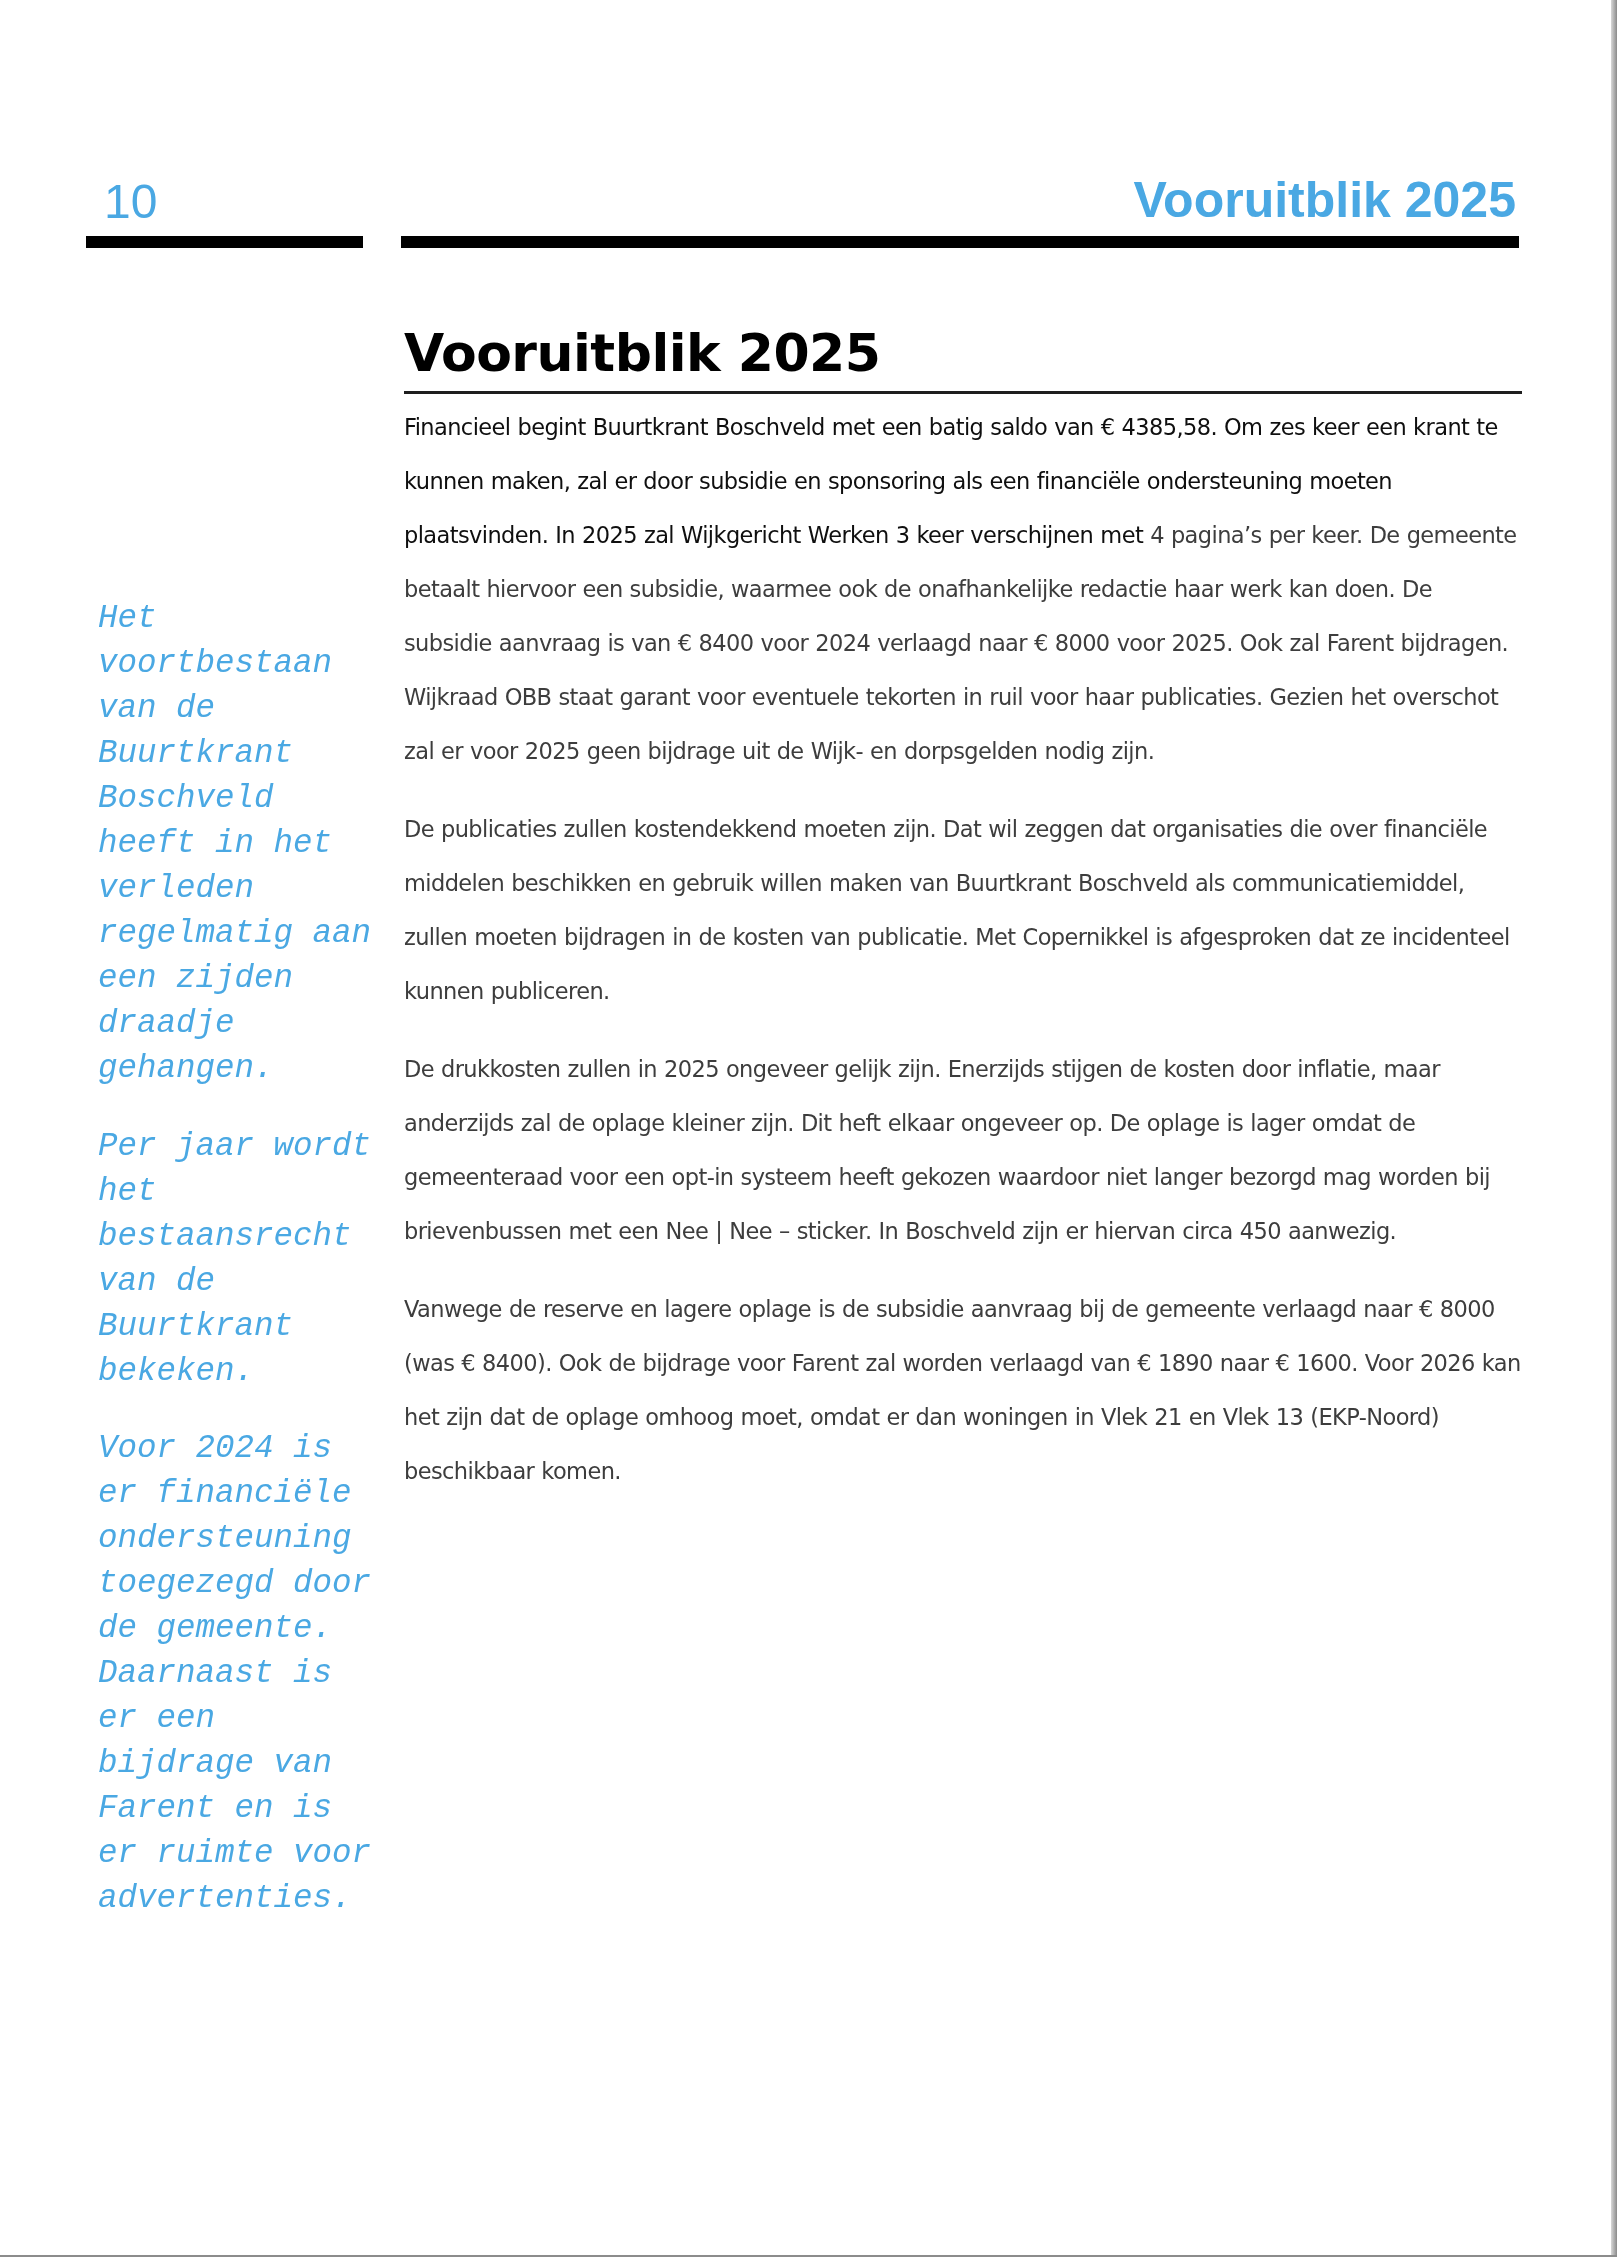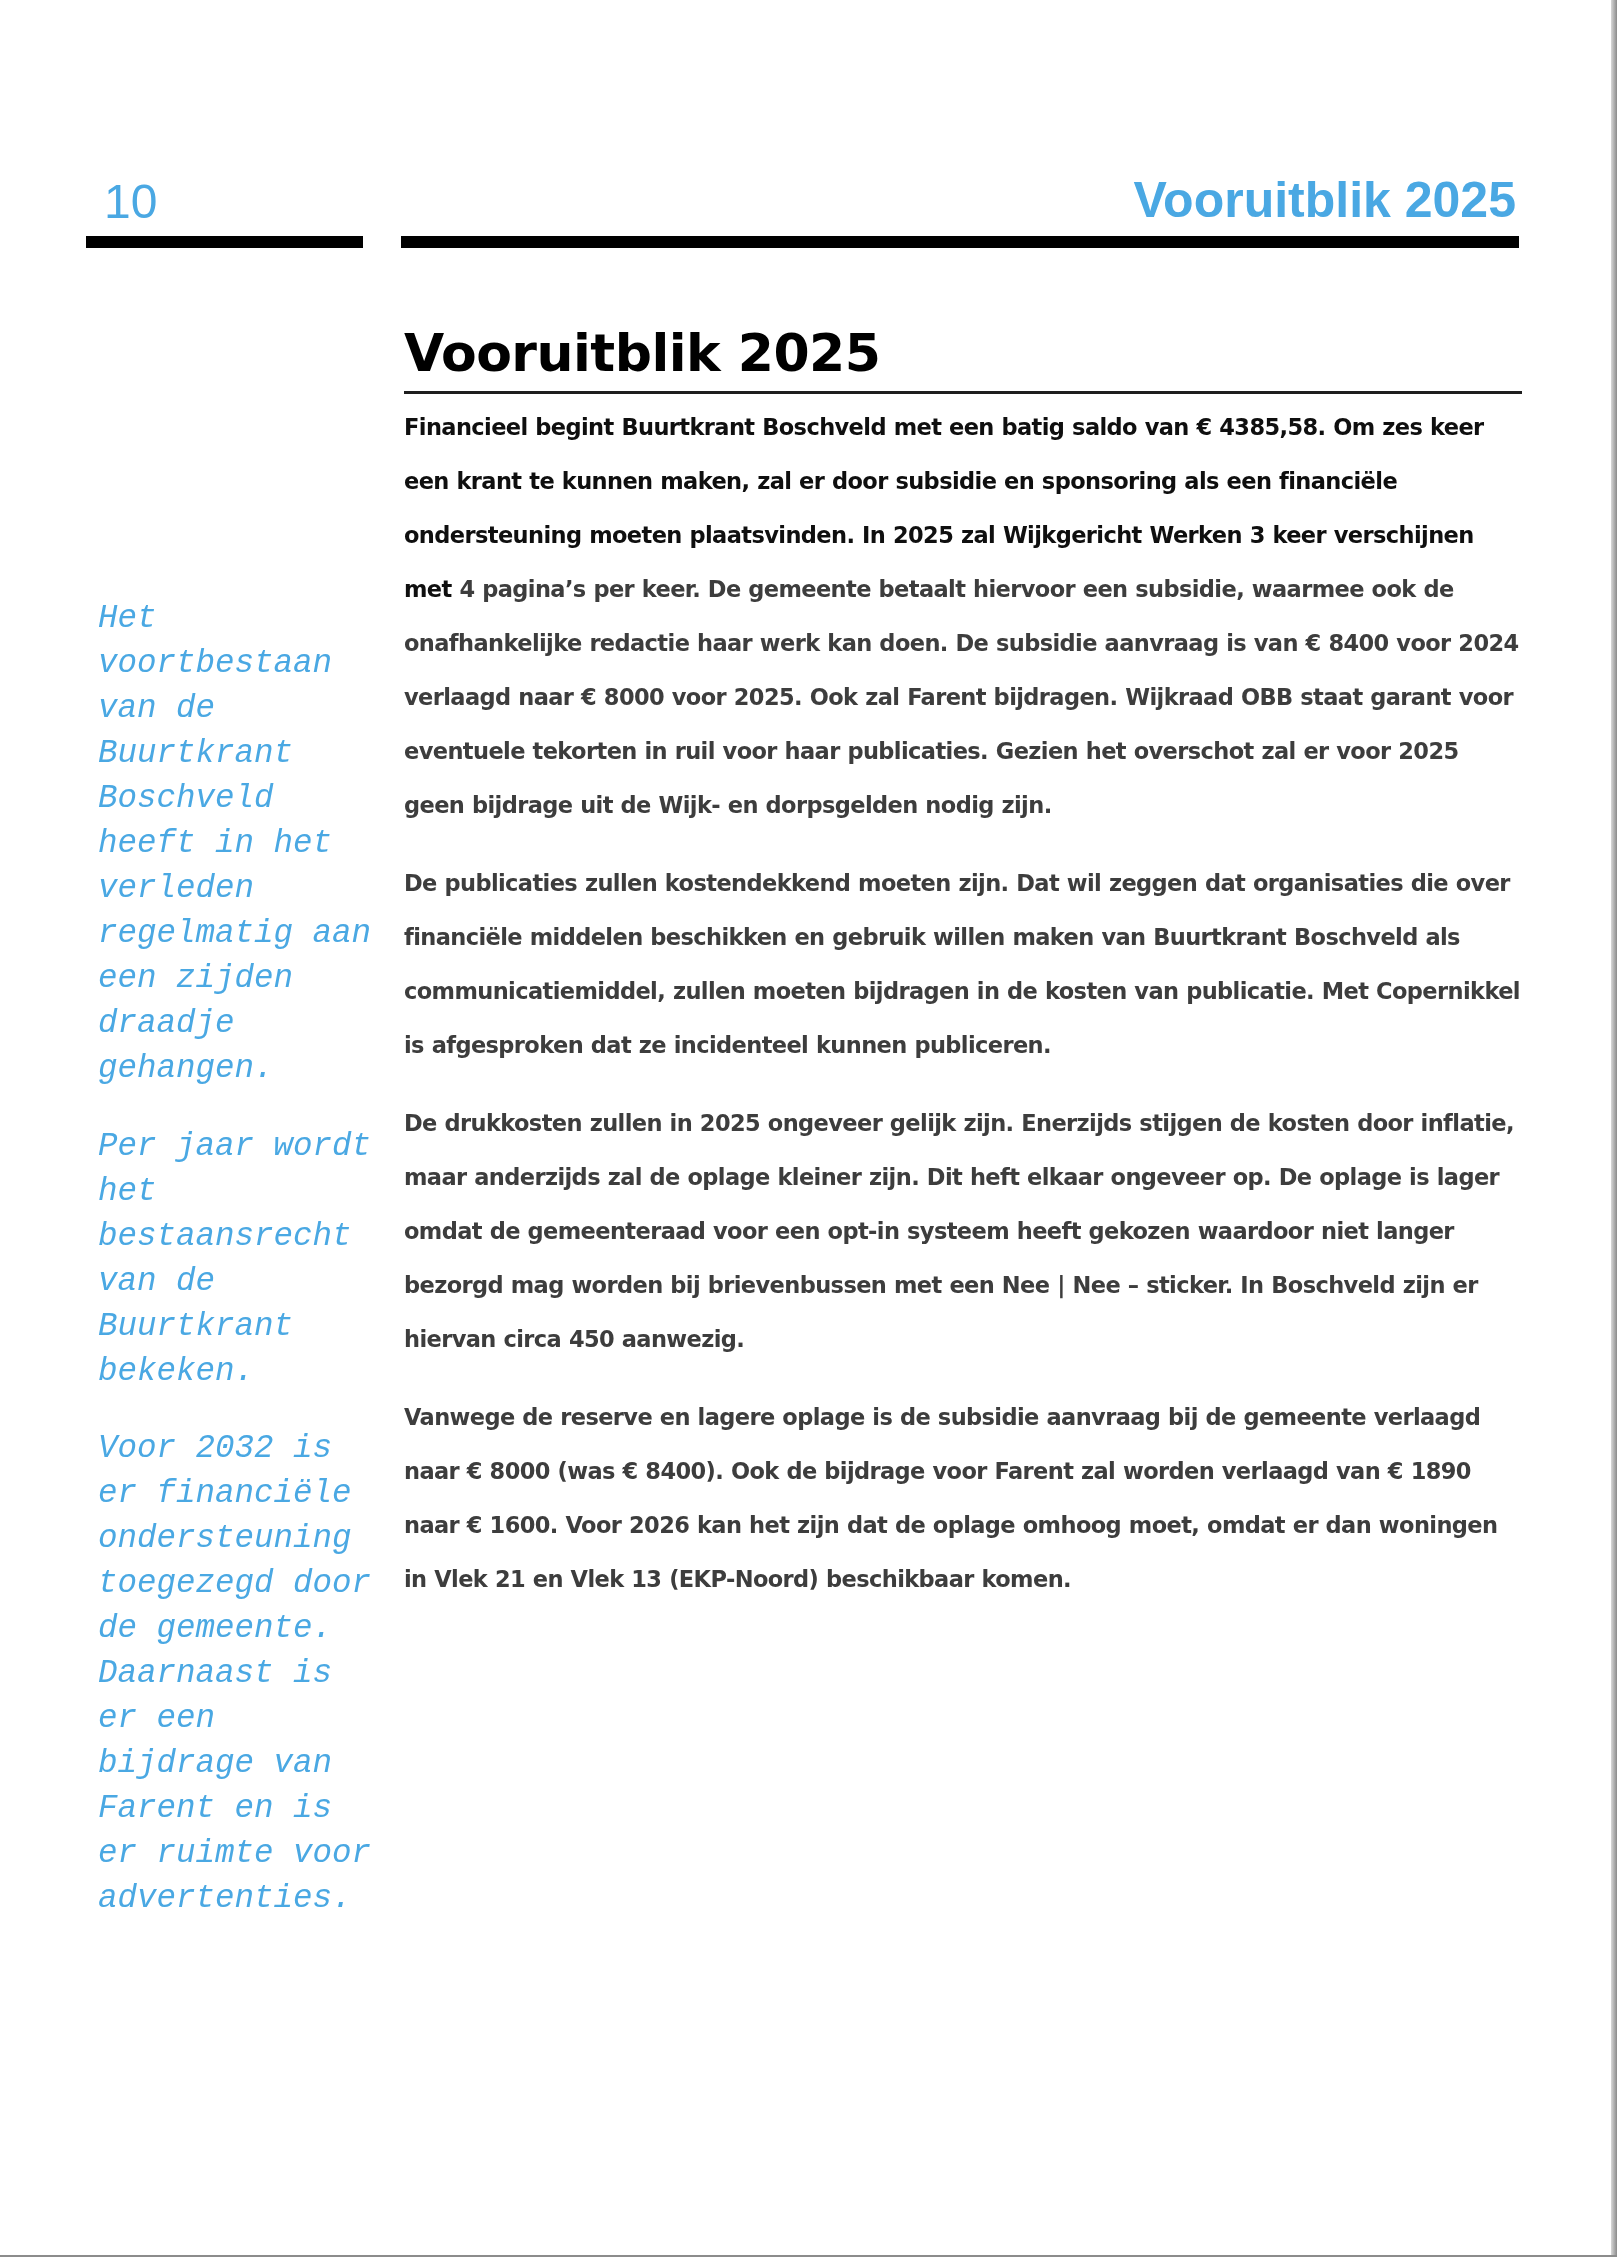--- a/index.html
+++ b/index.html
@@ -41,21 +41,21 @@
   }
   .title-rule {
     height: 2.9px; background: #1e1e1e; margin-top: 0px; width: 1118px;
   }
   .body-text {
     margin-top: 5.7px;
     font-family: "DejaVu Sans", sans-serif;
     font-size: 22.5px; line-height: 54px; color: #3d3d3d;
     letter-spacing: -0.6px; word-spacing: 0.5px;
   }
-  .body-text p { margin: 0 0 24px 0; font-weight: bold; }
+  .body-text p { margin: 0 0 24px 0; }
   .dark { color: #0f0f0f; }
   .sidebar {
     position: absolute; left: 98px; top: 596px; width: 277px;
     font-family: Liberation Mono, monospace; font-style: italic;
     font-size: 32.5px; line-height: 45px; color: #4aa8e3;
   }
   .sidebar p { margin: 0 0 32.5px 0; }
 </style>
 </head>
 <body>
@@ -64,21 +64,21 @@
 <div class="page-edge-bottom"></div>
 
 <div class="page-number">10</div>
 <div class="running-title">Vooruitblik 2025</div>
 <div class="bar-left"></div>
 <div class="bar-right"></div>
 
 <aside class="sidebar">
   <p>Het voortbestaan van de Buurtkrant Boschveld heeft in het verleden regelmatig aan een zijden draadje gehangen.</p>
   <p>Per jaar wordt het bestaansrecht van de Buurtkrant bekeken.</p>
-  <p>Voor 2032 is er financiële ondersteuning toegezegd door de gemeente. Daarnaast is er een bijdrage van Farent en is er ruimte voor advertenties.</p>
+  <p>Voor 2024 is er financiële ondersteuning toegezegd door de gemeente. Daarnaast is er een bijdrage van Farent en is er ruimte voor advertenties.</p>
 </aside>
 
 <main class="article">
   <h1 class="article-title">Vooruitblik 2025</h1>
   <div class="title-rule"></div>
   <div class="body-text">
     <p><span class="dark">Financieel begint Buurtkrant Boschveld met een batig saldo van € 4385,58. Om zes keer een krant te kunnen maken, zal er door subsidie en sponsoring als een financiële ondersteuning moeten plaatsvinden. In 2025 zal Wijkgericht Werken 3 keer verschijnen met</span><span> 4 pagina’s per keer. De gemeente betaalt hiervoor een subsidie, waarmee ook de onafhankelijke redactie haar werk kan doen. De subsidie aanvraag is van € 8400 voor 2024 verlaagd naar € 8000 voor 2025. Ook zal Farent bijdragen. Wijkraad OBB staat garant voor eventuele tekorten in ruil voor haar publicaties. Gezien het overschot zal er voor 2025 geen bijdrage uit de Wijk- en dorpsgelden nodig zijn.</span></p>
     <p>De publicaties zullen kostendekkend moeten zijn. Dat wil zeggen dat organisaties die over financiële middelen beschikken en gebruik willen maken van Buurtkrant Boschveld als communicatiemiddel, zullen moeten bijdragen in de kosten van publicatie. Met Copernikkel is afgesproken dat ze incidenteel kunnen publiceren.</p>
     <p>De drukkosten zullen in 2025 ongeveer gelijk zijn. Enerzijds stijgen de kosten door inflatie, maar anderzijds zal de oplage kleiner zijn. Dit heft elkaar ongeveer op. De oplage is lager omdat de gemeenteraad voor een opt-in systeem heeft gekozen waardoor niet langer bezorgd mag worden bij brievenbussen met een Nee | Nee – sticker. In Boschveld zijn er hiervan circa 450 aanwezig.</p>
     <p>Vanwege de reserve en lagere oplage is de subsidie aanvraag bij de gemeente verlaagd naar € 8000 (was € 8400). Ook de bijdrage voor Farent zal worden verlaagd van € 1890 naar € 1600. Voor 2026 kan het zijn dat de oplage omhoog moet, omdat er dan woningen in Vlek 21 en Vlek 13 (EKP-Noord) beschikbaar komen.</p>

